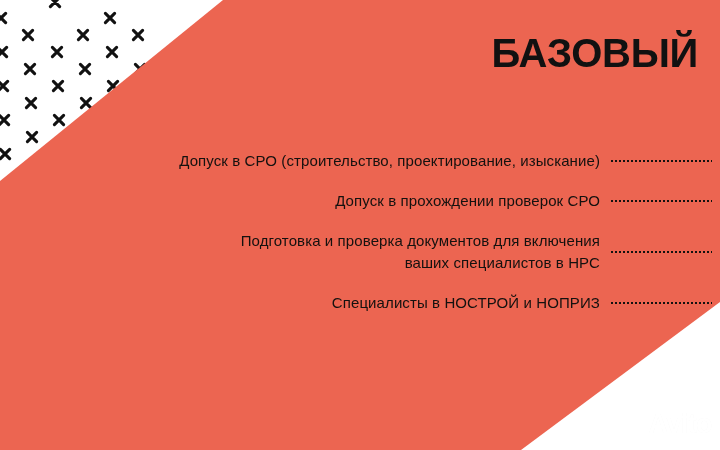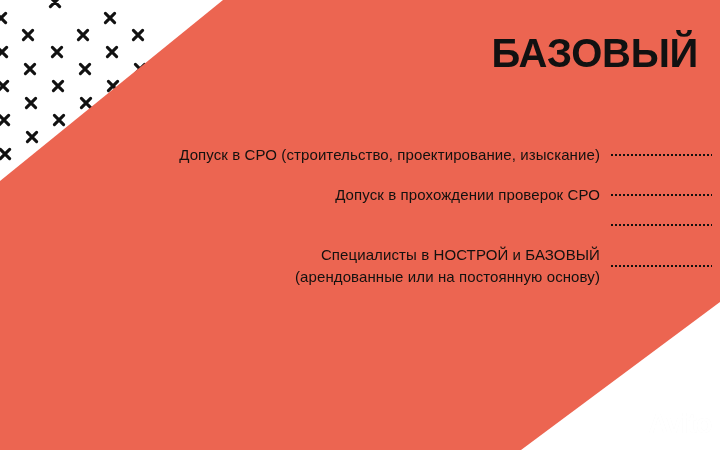--- a/index.html
+++ b/index.html
@@ -54,21 +54,21 @@
     line-height: 46px;
     letter-spacing: -0.3px;
   }
   .title-line { display: block; white-space: nowrap; }
 
   
   .services {
     position: absolute;
     z-index: 5;
     left: 0;
-    top: 144px;
+    top: 150px;
     width: 720px;
   }
   .service-row {
     position: relative;
     display: flex;
     align-items: center;
     width: 720px;
     margin-bottom: 18px;
   }
   .service-text {
@@ -167,28 +167,29 @@
 
     <div class="service-row">
       <div class="service-text">
         <span class="tline">Допуск в прохождении проверок СРО</span>
       </div>
       <div class="leader"></div>
     </div>
 
     <div class="service-row">
       <div class="service-text">
-      </div>
-      <div class="leader"></div>
-    </div>
-
-    <div class="service-row">
-      <div class="service-text">
-        <span class="tline">Специалисты в НОСТРОЙ и БАЗОВЫЙ</span>
-        <span class="tline">(арендованные или на постоянную основу)</span>
+        <span class="tline">Подготовка и проверка документов для включения</span>
+        <span class="tline">ваших специалистов в НРС</span>
+      </div>
+      <div class="leader"></div>
+    </div>
+
+    <div class="service-row">
+      <div class="service-text">
+        <span class="tline">Специалисты в НОСТРОЙ и НОПРИЗ</span>
       </div>
       <div class="leader"></div>
     </div>
 
 
   </div>
 
   <div class="watermark">
     <svg width="26" height="26" viewBox="0 0 26 26" aria-hidden="true">
       <circle cx="7" cy="8" r="5.2" fill="none" stroke="#ffffff" stroke-width="1.8"></circle>

